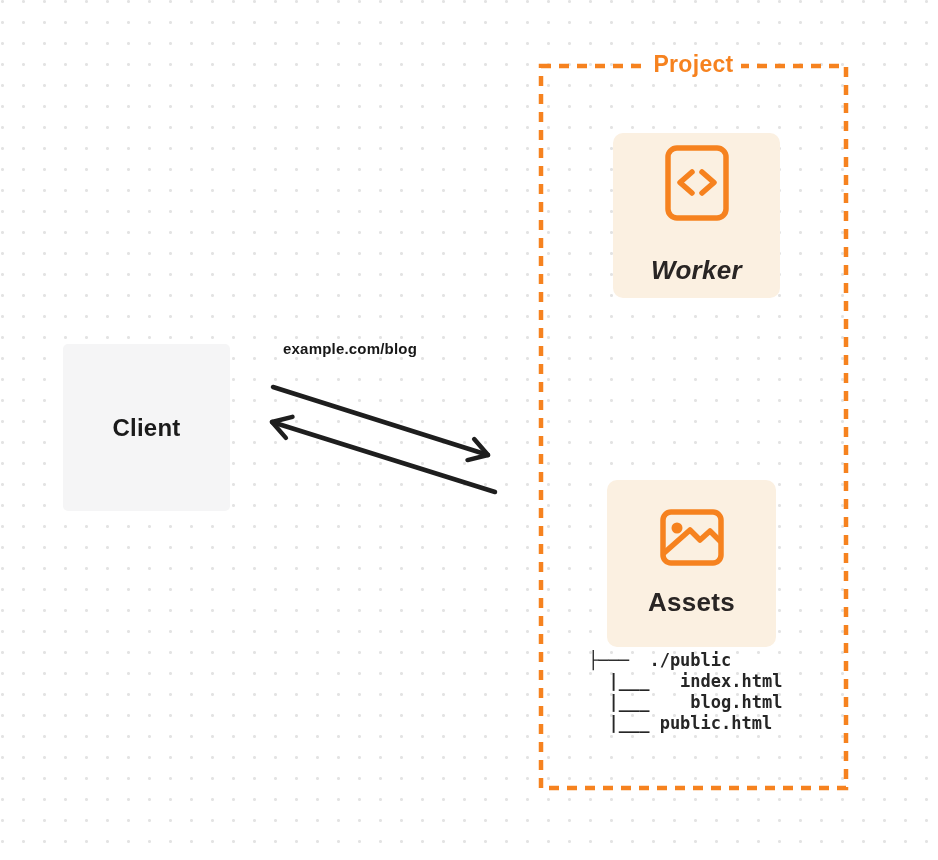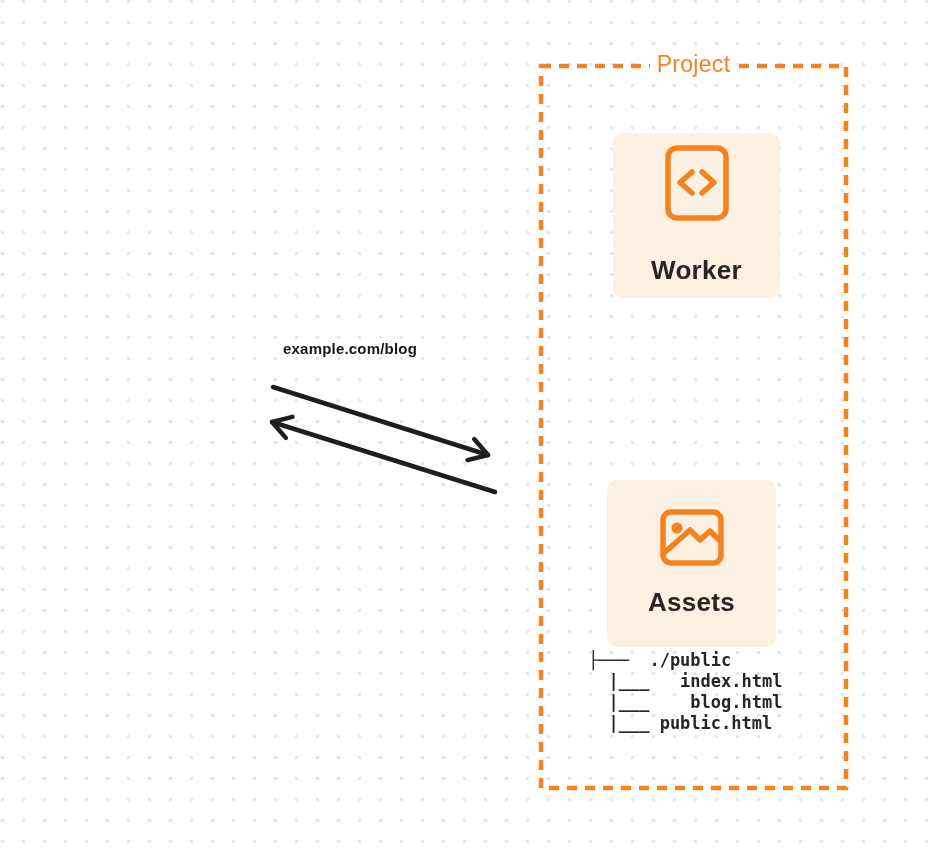--- a/index.html
+++ b/index.html
@@ -25,27 +25,27 @@
   .client-box .label{font-size:24px;font-weight:bold;color:#1B1B1B;letter-spacing:.2px;}
   .request-label{
     position:absolute;left:283px;top:340px;font-size:15px;font-weight:bold;color:#171717;
     letter-spacing:.2px;white-space:nowrap;
   }
   .project-label{
     position:absolute;left:541px;top:66px;width:305px;text-align:center;transform:translateY(-54%);
   }
   .project-label span{
     display:inline-block;background:#fff;padding:0 7px;
-    font-size:23px;font-weight:normal;color:var(--accent,#F6821F);letter-spacing:.3px;
+    font-size:23px;font-weight:bold;color:var(--accent,#F6821F);letter-spacing:.3px;
   }
   .card{
     position:absolute;background:var(--card_bg,#FBF0E1);border-radius:10px;
     display:flex;flex-direction:column;align-items:center;justify-content:center;
   }
-  .card-worker{left:613px;top:133px;width:167px;height:165px;gap:34px;}
+  .card-worker{left:613px;top:133px;width:167px;height:165px;gap:34px;font-style:italic;}
   .card-assets{left:607px;top:480px;width:169px;height:167px;gap:21px;}
   .card .card-label{font-size:26px;font-weight:bold;color:#292524;letter-spacing:.3px;}
   .icon-svg{display:block;}
   .tree{
     position:absolute;left:588px;top:650px;
     font-family:"DejaVu Sans Mono","Liberation Mono",monospace;
     font-size:17px;line-height:21px;color:#262626;font-weight:700;
   }
   .tree .tree-line{white-space:pre;}
 </style>
@@ -58,20 +58,23 @@
     <defs>
       <marker id="ah" markerUnits="userSpaceOnUse" markerWidth="34" markerHeight="34" refX="25" refY="16" orient="auto">
         <path d="M7,5 L25,16 L7,27" fill="none" stroke="var(--ink,#1E1E1E)" stroke-width="4.5" stroke-linecap="round" stroke-linejoin="round"></path>
       </marker>
     </defs>
     <rect x="541" y="66" width="305" height="722" fill="none" stroke="var(--accent,#F6821F)" stroke-width="4.5" stroke-dasharray="10 8"></rect>
     <line x1="273" y1="387" x2="488" y2="455" stroke="var(--ink,#1E1E1E)" stroke-width="4.5" stroke-linecap="round" marker-end="url(#ah)"></line>
     <line x1="495" y1="492" x2="272" y2="422" stroke="var(--ink,#1E1E1E)" stroke-width="4.5" stroke-linecap="round" marker-end="url(#ah)"></line>
   </svg>
 
+  <div class="client-box">
+    <span class="label">Client</span>
+  </div>
 
   <div class="request-label">example.com/blog</div>
 
   <div class="project-label">
     <span>Project</span>
   </div>
 
   <div class="card card-worker">
     <svg class="icon-svg" width="64" height="76" viewBox="0 0 64 76" xmlns="http://www.w3.org/2000/svg" aria-hidden="true">
       <rect x="3" y="3" width="58" height="70" rx="9" fill="none" stroke="var(--accent,#F6821F)" stroke-width="5.5"></rect>

